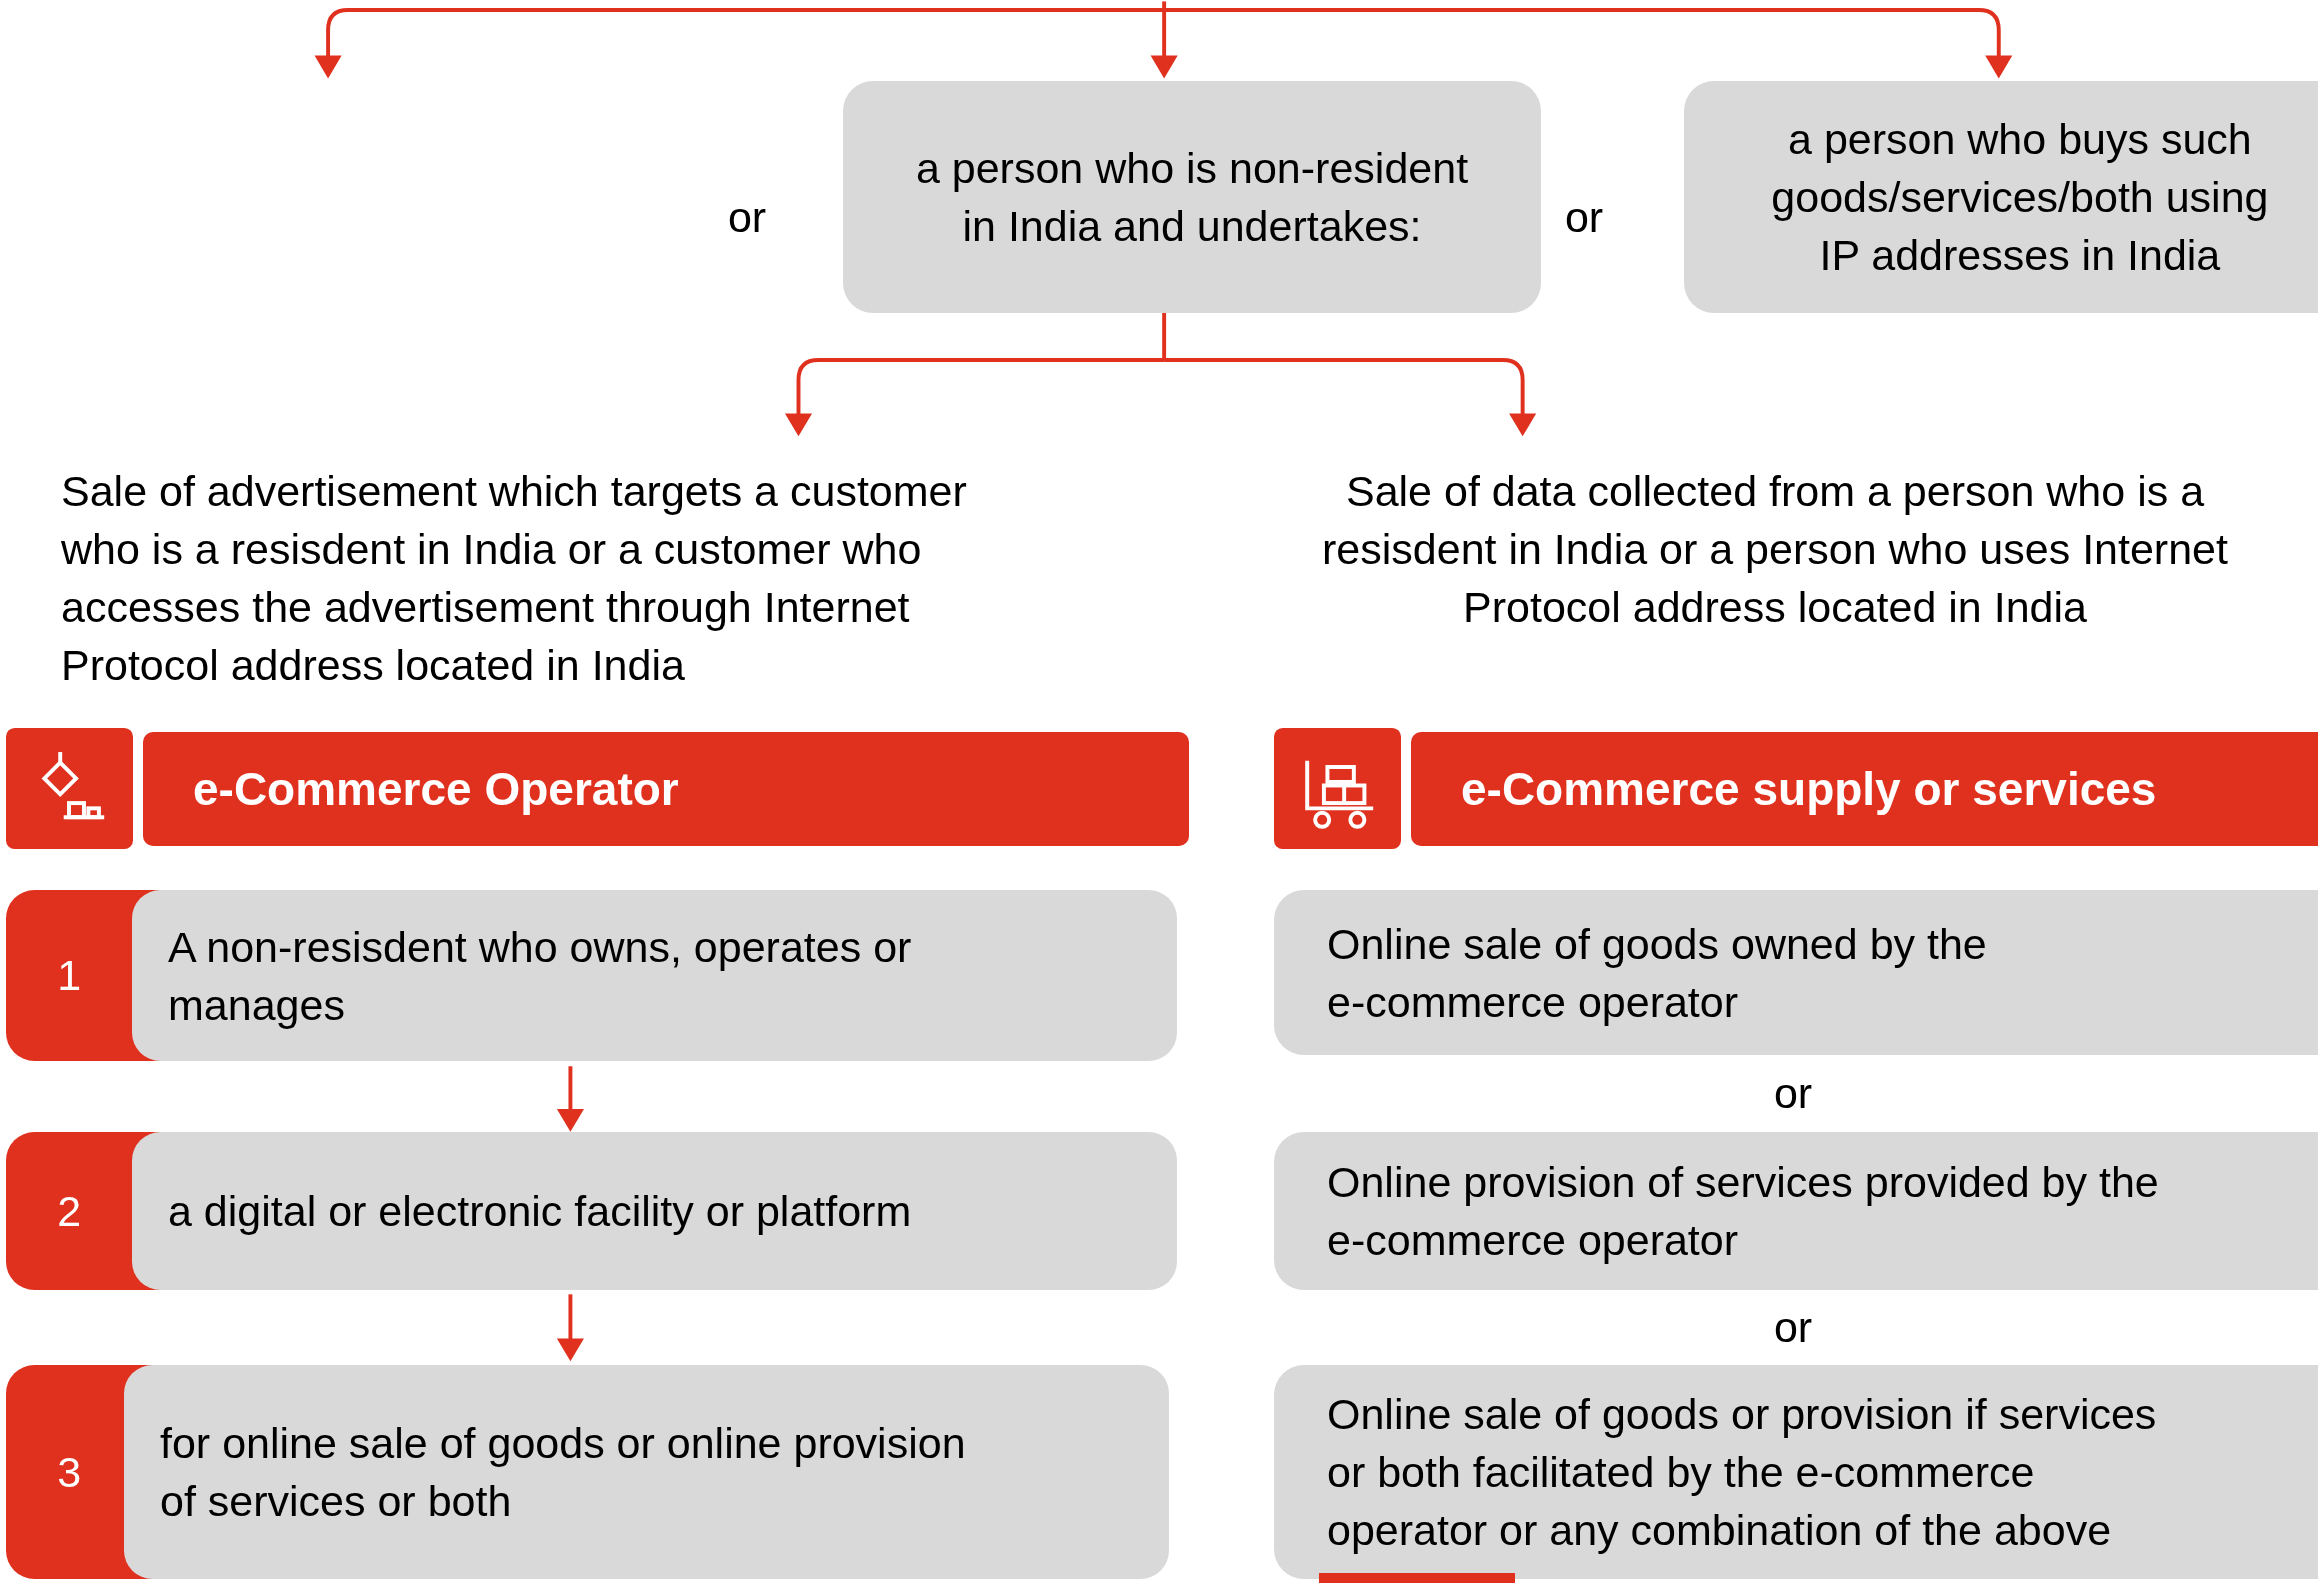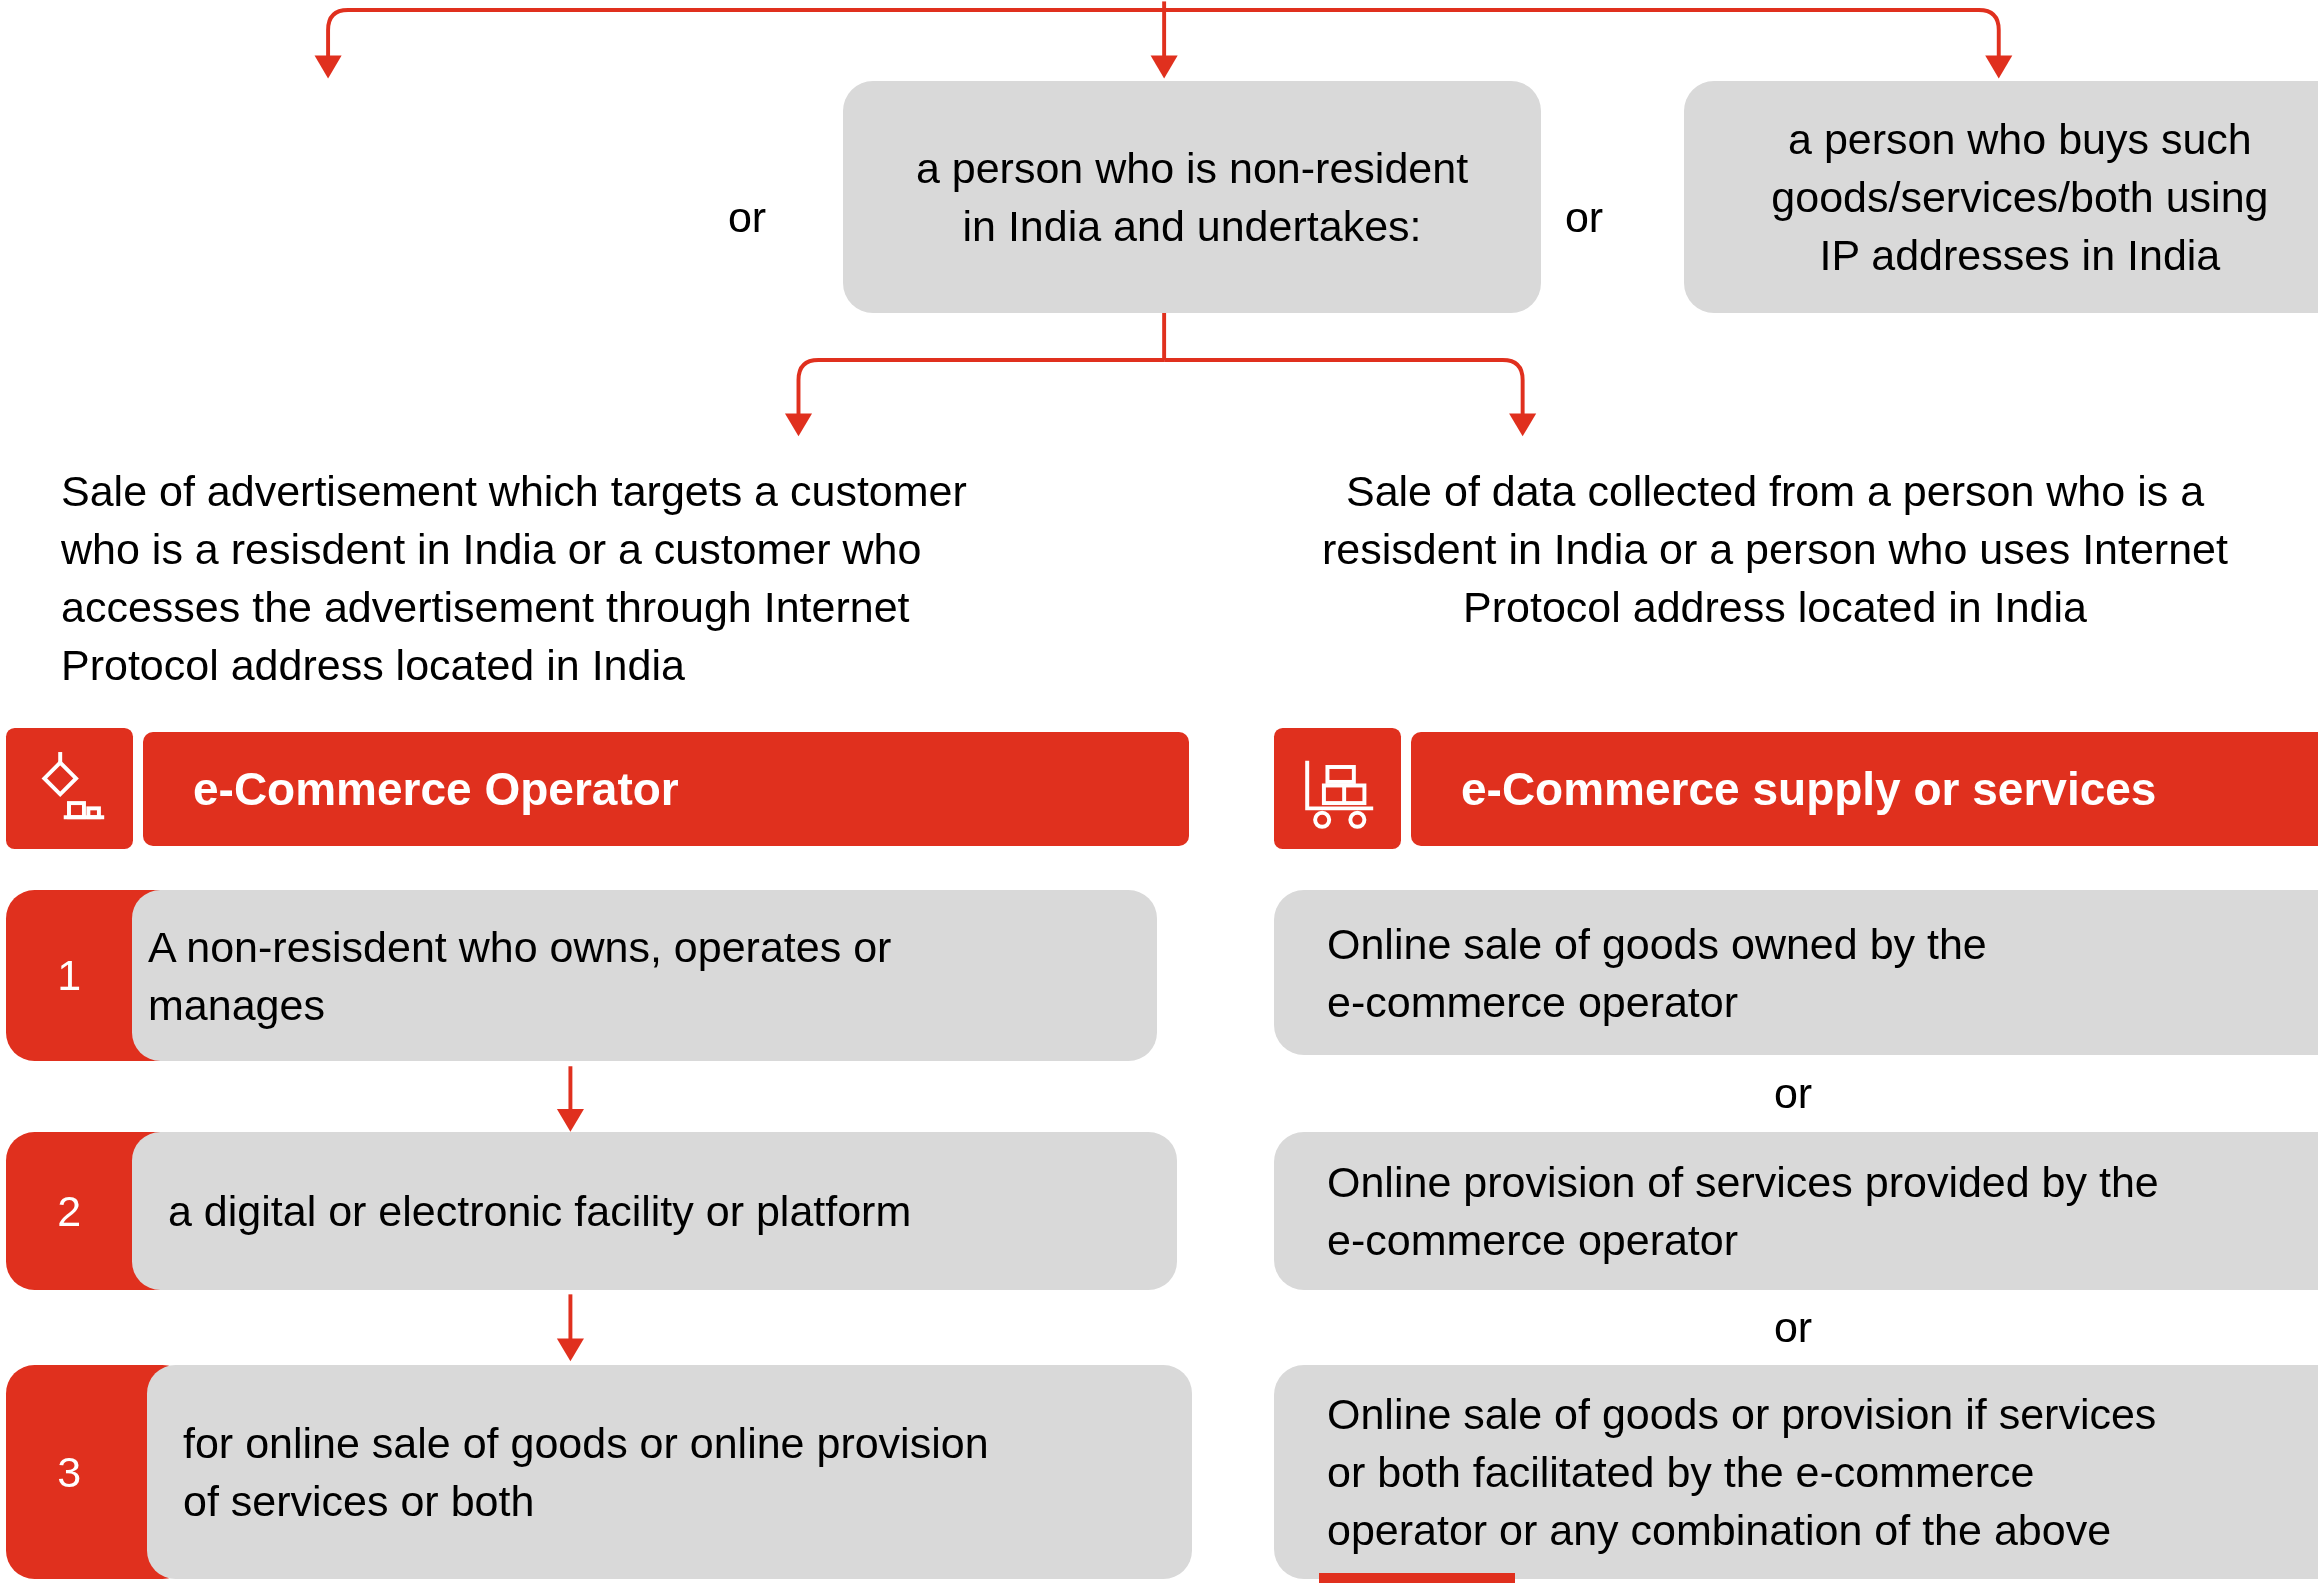--- a/index.html
+++ b/index.html
@@ -87,30 +87,30 @@
       <circle cx="72" cy="85" r="8"></circle>
       <rect x="34" y="46" width="46" height="20"></rect>
       <rect x="38" y="25" width="30" height="17"></rect>
       <path d="M 57 46 V 66"></path>
     </svg>
   </div>
   <div class="abs red hdrbar vcenter z1" style="left:1411px;top:732px;width:902px;height:114px;padding-left:50px;">e-Commerce supply or services</div>
 
   <div class="abs red z1" style="left:5.7px;top:890px;width:185px;height:171px;border-radius:28.5px;"></div>
   <div class="abs white center z3" style="left:5.7px;top:890px;width:127px;height:171px;font-size:43px;">1</div>
-  <div class="abs gray vcenter t pre z2" style="left:132px;top:890px;width:1009px;height:171px;border-radius:28.5px;padding-left:16px;">A non-resisdent who owns, operates or
+  <div class="abs gray vcenter t pre z2" style="left:132px;top:890px;width:1009px;height:171px;border-radius:28.5px;padding-left:36px;">A non-resisdent who owns, operates or
 manages</div>
 
   <div class="abs red z1" style="left:5.7px;top:1132px;width:185px;height:158px;border-radius:28.5px;"></div>
   <div class="abs white center z3" style="left:5.7px;top:1132px;width:127px;height:158px;font-size:43px;">2</div>
   <div class="abs gray vcenter t pre z2" style="left:132px;top:1132px;width:1009px;height:158px;border-radius:28.5px;padding-left:36px;">a digital or electronic facility or platform</div>
 
   <div class="abs red z1" style="left:5.7px;top:1365px;width:185px;height:214px;border-radius:28.5px;"></div>
   <div class="abs white center z3" style="left:5.7px;top:1365px;width:127px;height:214px;font-size:43px;">3</div>
-  <div class="abs gray vcenter t pre z2" style="left:147px;top:1365px;width:1009px;height:214px;border-radius:28.5px;padding-left:36px;">for online sale of goods or online provision
+  <div class="abs gray vcenter t pre z2" style="left:124px;top:1365px;width:1009px;height:214px;border-radius:28.5px;padding-left:36px;">for online sale of goods or online provision
 of services or both</div>
 
   <div class="abs gray rounded vcenter t pre z1" style="left:1274px;top:890px;width:1038px;height:165px;padding-left:53px;">Online sale of goods owned by the
 e-commerce operator</div>
 
   <div class="abs orsep z1" style="left:1793px;top:1093px;">or</div>
 
   <div class="abs gray rounded vcenter t pre z1" style="left:1274px;top:1132px;width:1038px;height:158px;padding-left:53px;">Online provision of services provided by the
 e-commerce operator</div>
 

